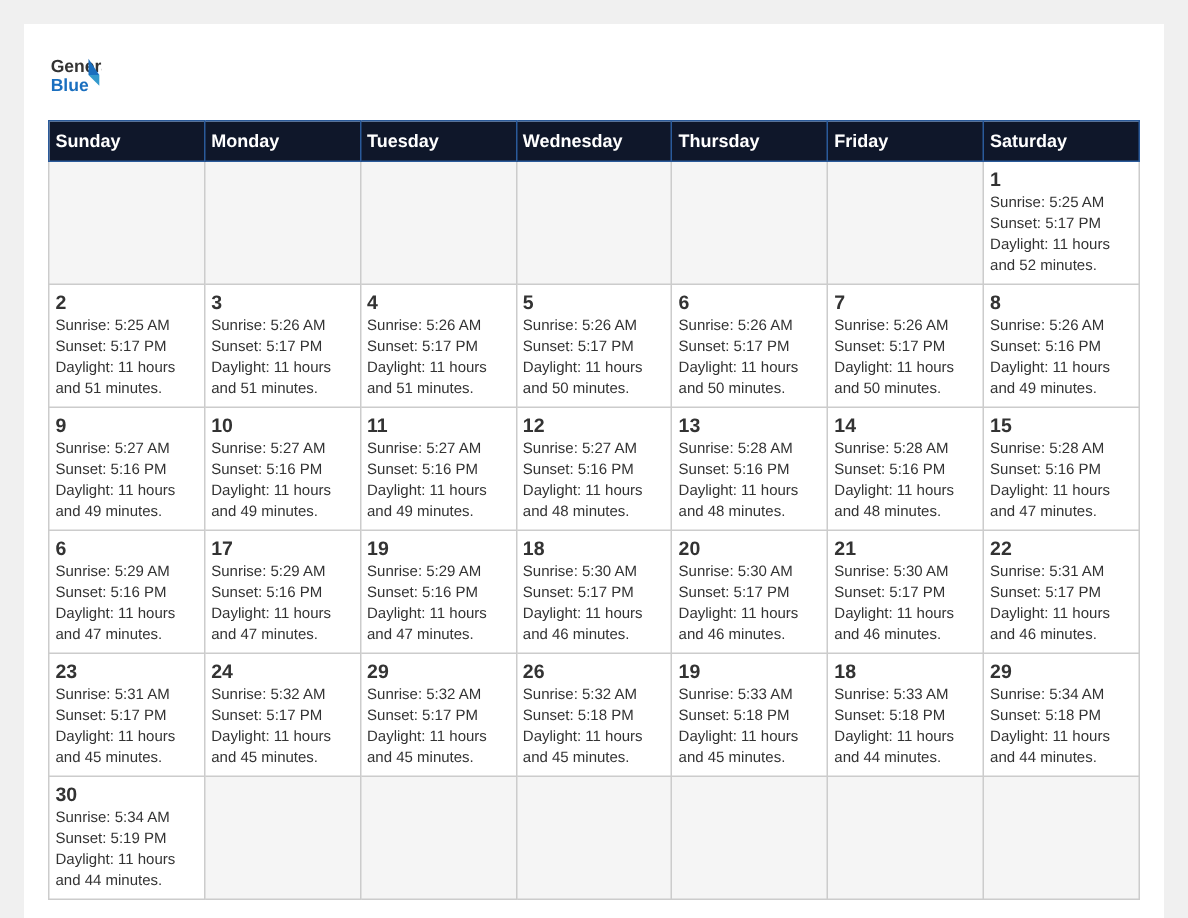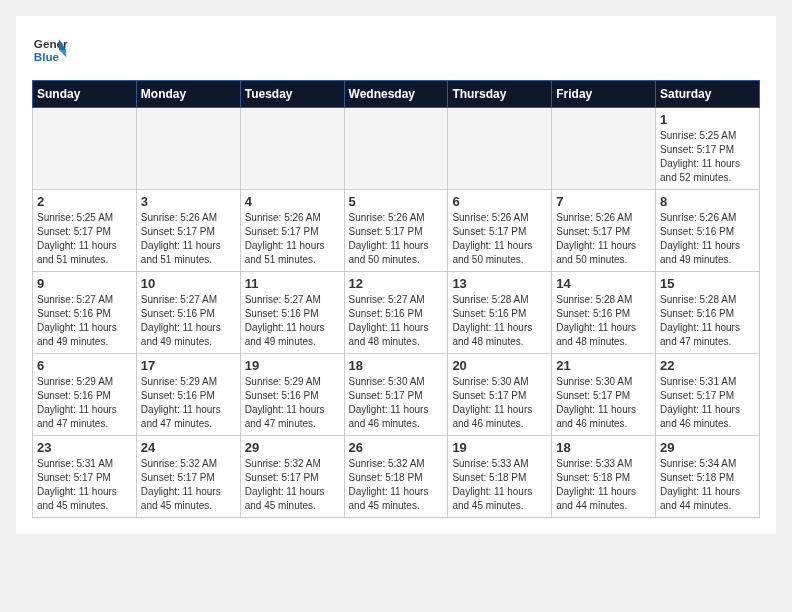--- a/index.html
+++ b/index.html
@@ -242,15 +242,27 @@
           </td>
           <td>
             <div class="day-number">18</div>
             <div class="day-info">Sunrise: 5:33 AM<br>Sunset: 5:18 PM<br>Daylight: 11 hours and 44 minutes.</div>
           </td>
           <td>
             <div class="day-number">29</div>
             <div class="day-info">Sunrise: 5:34 AM<br>Sunset: 5:18 PM<br>Daylight: 11 hours and 44 minutes.</div>
           </td>
         </tr>
+        <tr>
+          <td>
+            <div class="day-number">30</div>
+            <div class="day-info">Sunrise: 5:34 AM<br>Sunset: 5:19 PM<br>Daylight: 11 hours and 44 minutes.</div>
+          </td>
+          <td class="empty"></td>
+          <td class="empty"></td>
+          <td class="empty"></td>
+          <td class="empty"></td>
+          <td class="empty"></td>
+          <td class="empty"></td>
+        </tr>
       </tbody>
   </table>
 </div>
 
 </body></html>

